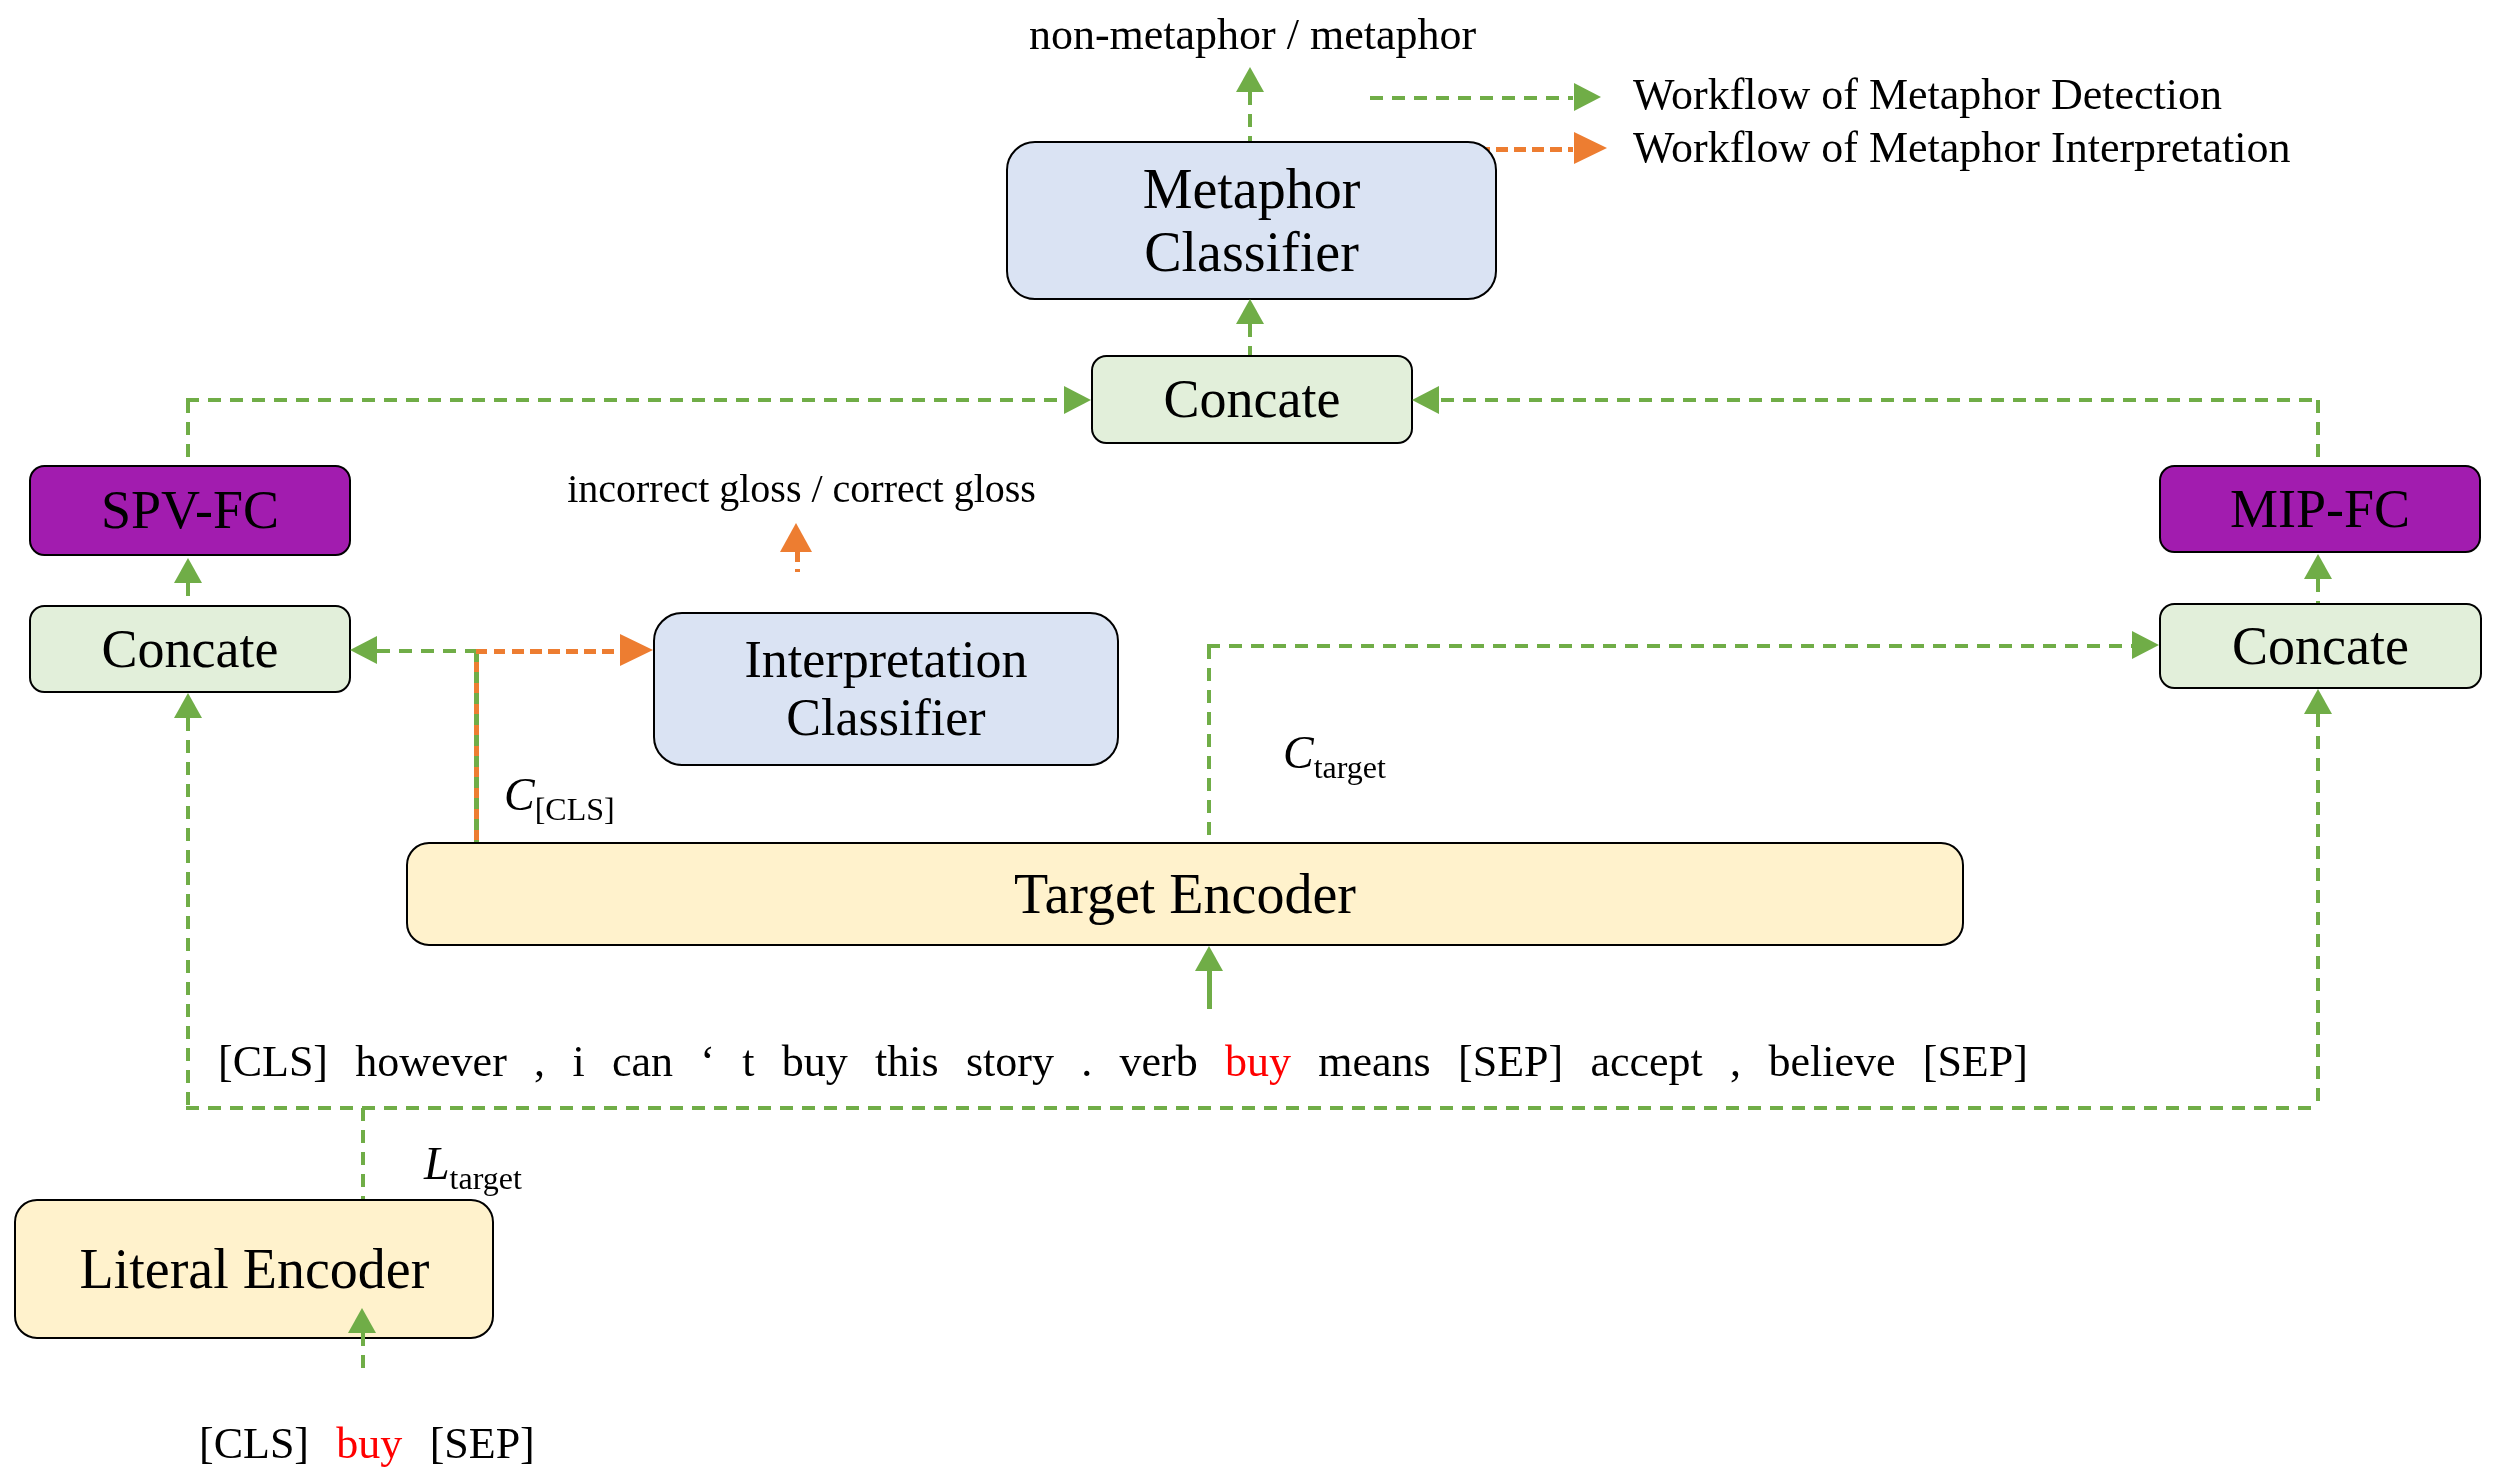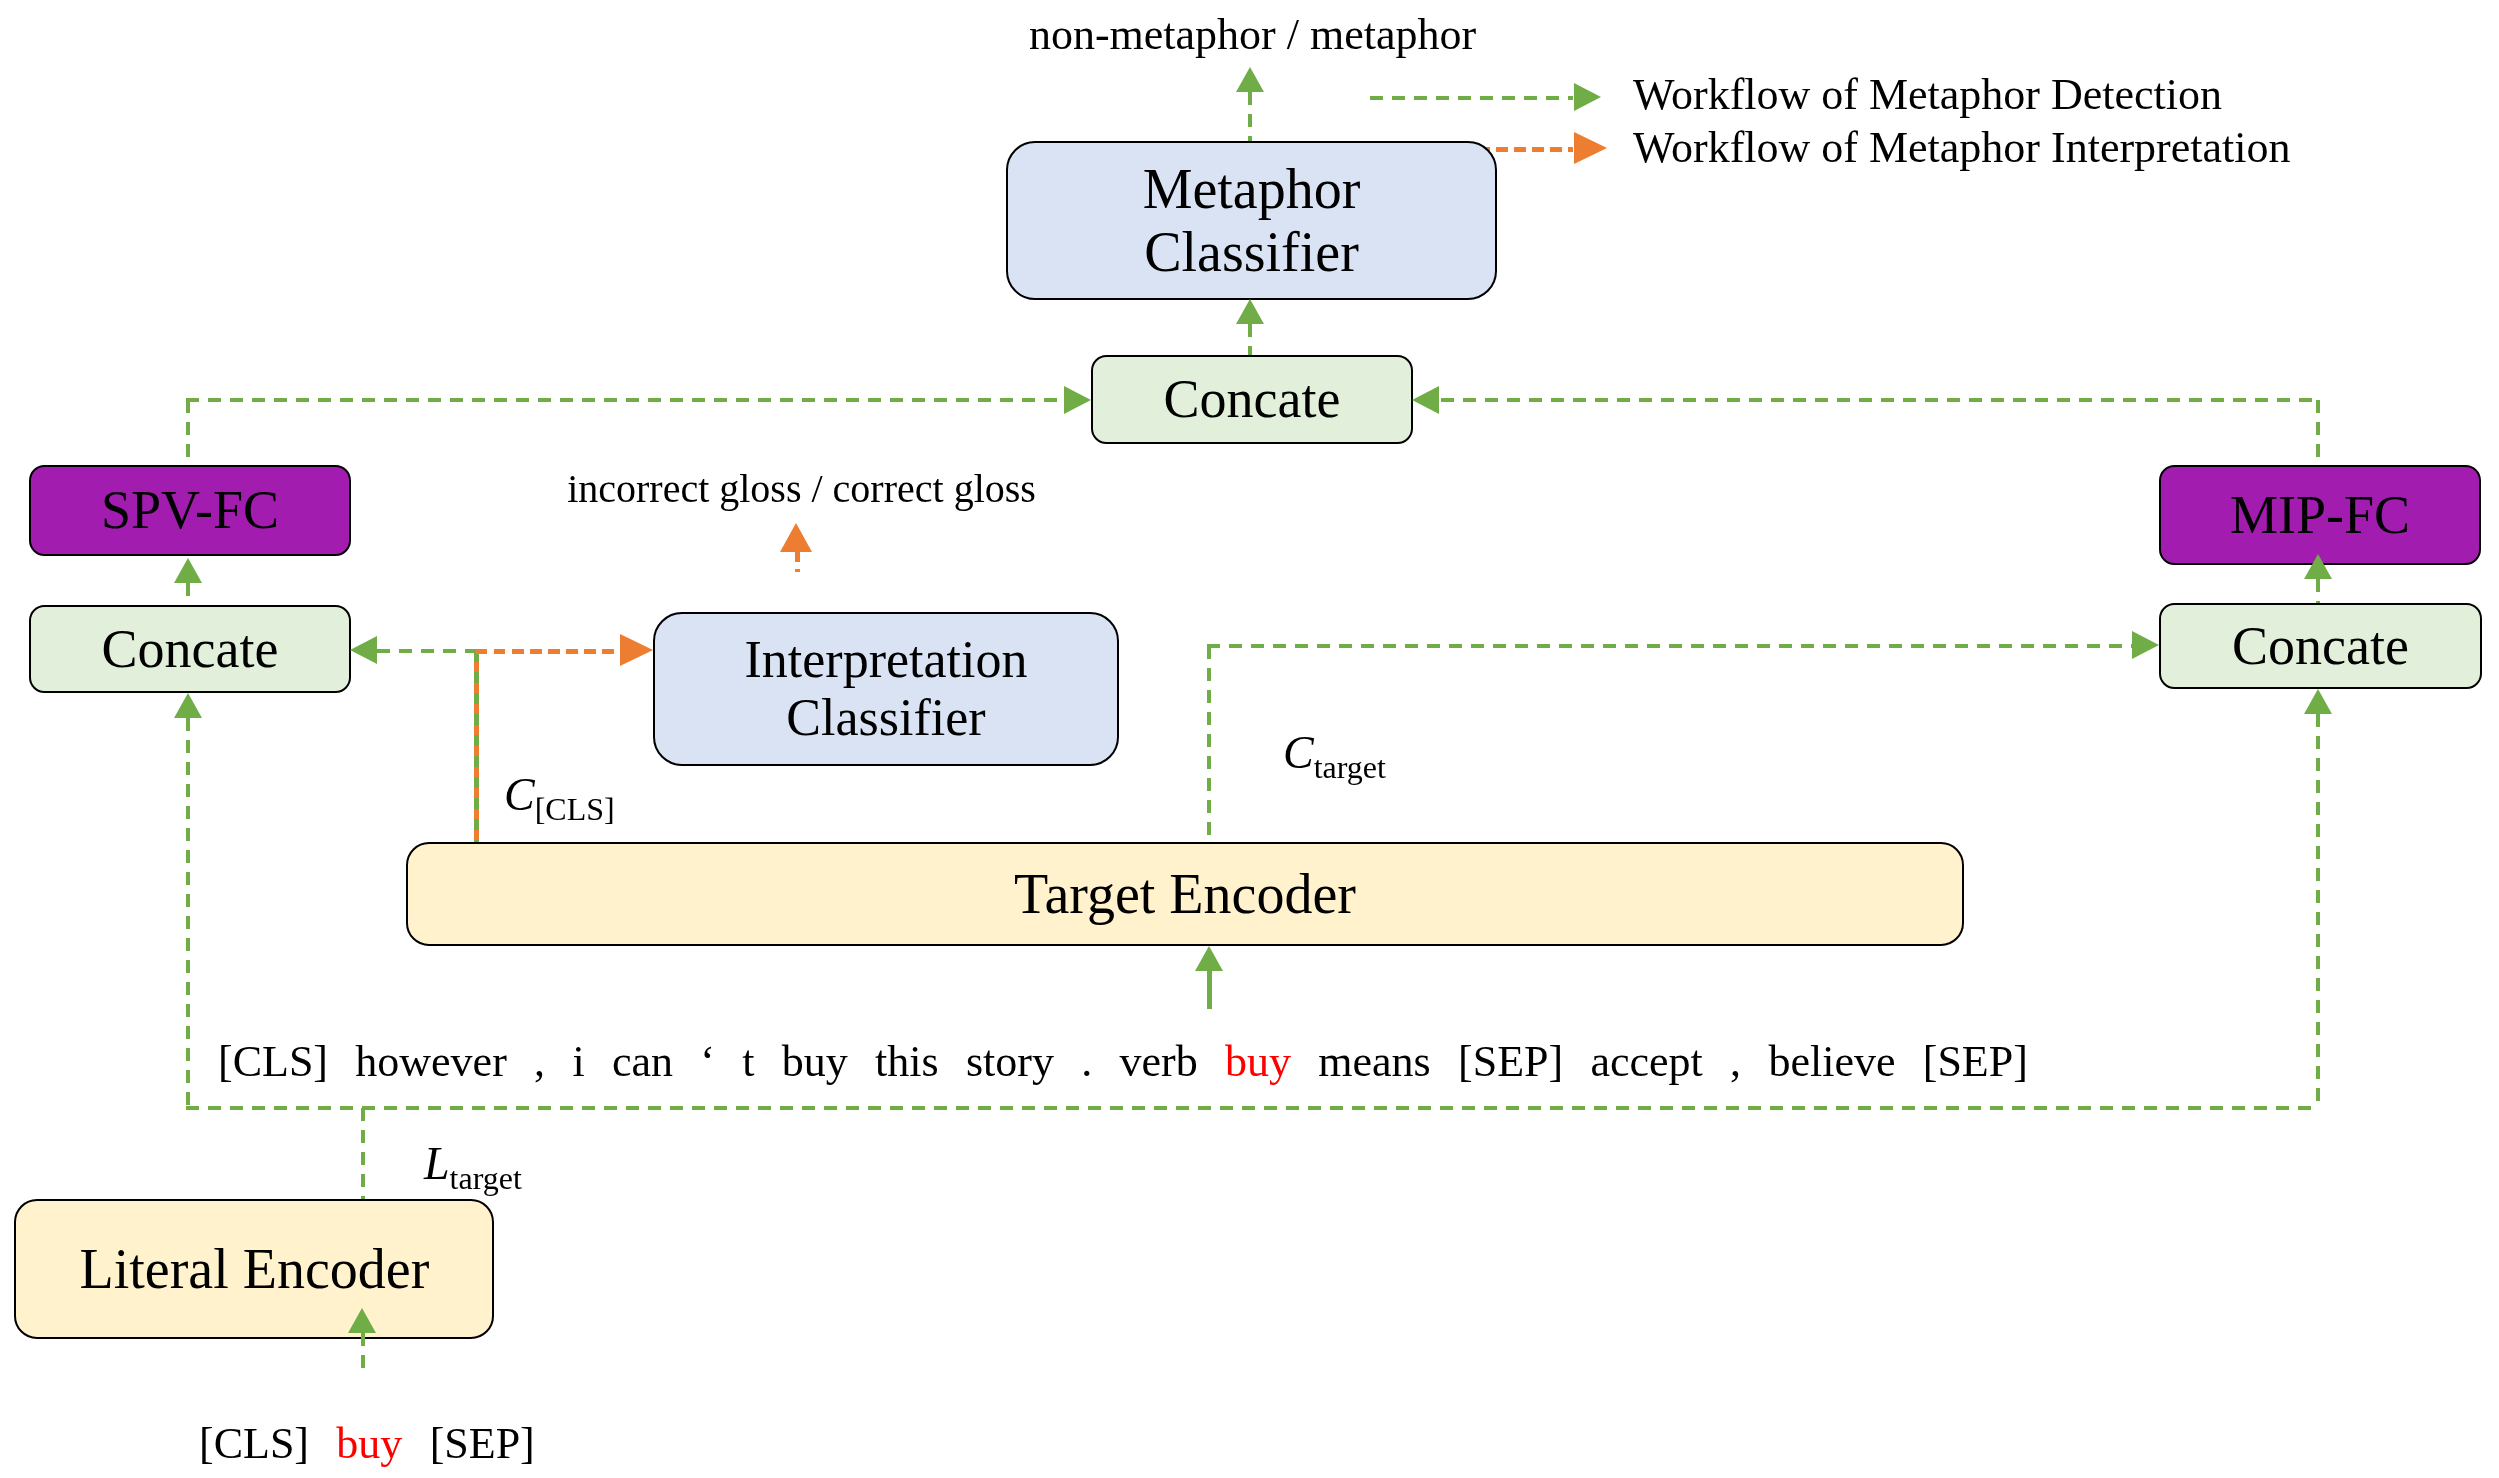--- a/index.html
+++ b/index.html
@@ -72,21 +72,21 @@
   </div>
 
   <div class="box fill-orange r-small f56" style="left:29px;top:465px;width:322px;height:91px;">
     <span>SPV-FC</span>
   </div>
 
   <div class="box fill-green r-small f56" style="left:29px;top:605px;width:322px;height:88px;">
     <span>Concate</span>
   </div>
 
-  <div class="box fill-orange r-small f56" style="left:2159px;top:465px;width:322px;height:100px;">
+  <div class="box fill-orange r-small f56" style="left:2159px;top:465px;width:322px;height:88px;">
     <span>MIP-FC</span>
   </div>
 
   <div class="box fill-green r-small f56" style="left:2159px;top:603px;width:323px;height:86px;">
     <span>Concate</span>
   </div>
 
   <div class="box fill-blue r-big f54" style="left:653px;top:572px;width:466px;height:154px;margin-top:40px;">
     <span>Interpretation</span>
     <span>Classifier</span>

